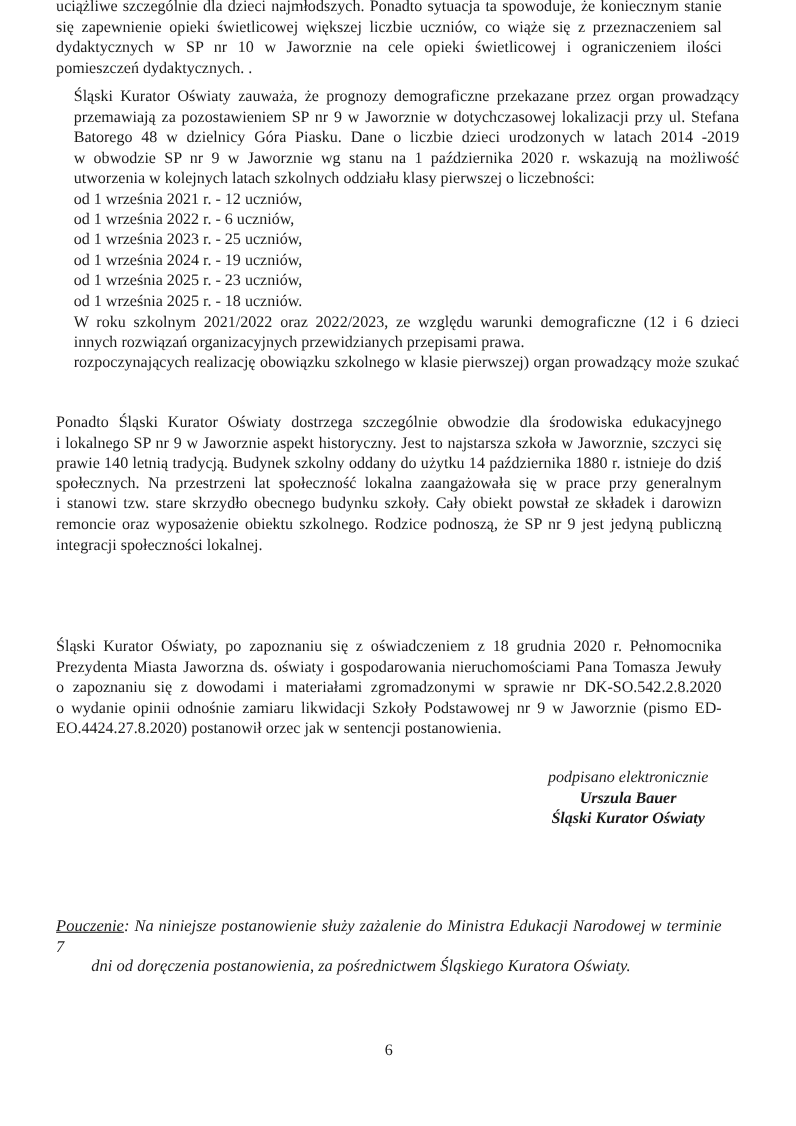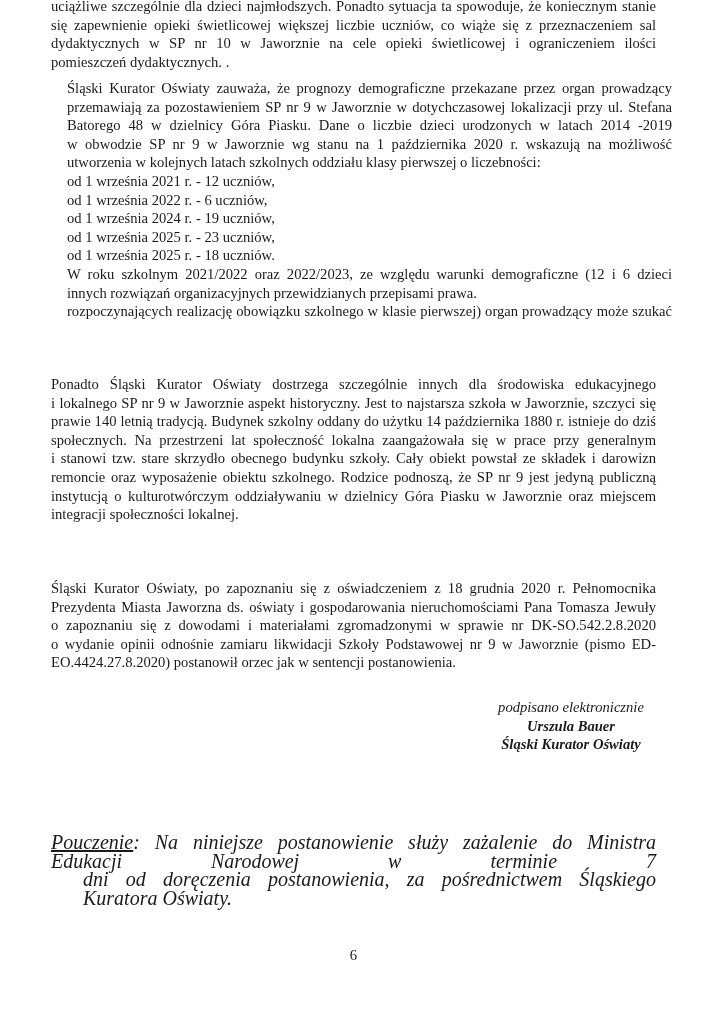--- a/index.html
+++ b/index.html
@@ -21,21 +21,21 @@
   .para4 { position: absolute; top: 542px; left: 0; width: 605px; margin-top: 37px; }
   .list .ln { text-align-last: left; }
   .signature {
     position: absolute; top: 698px; left: 440px; width: 160px;
     text-align: center; font-size: 14.6px; line-height: 18.6px;
   }
   .signature .signed { font-style: italic; display: block; text-align: center; }
   .signature .name { font-style: italic; font-weight: bold; display: block; }
   .notice {
     position: absolute; top: 833px; left: 0; width: 605px;
-    font-style: italic; font-size: 20px; line-height: 18.6px;
+    font-style: italic; font-size: 15px; line-height: 18.6px;
   }
   .notice .ln { display: block; text-align: justify; text-align-last: justify; }
   .notice .ln.last { text-align-last: left; margin-left: 32px; }
   .notice .label { text-decoration: underline; }
   .page-number {
     position: absolute; top: 947px; left: 0; width: 605px;
     text-align: center; font-size: 14.6px;
   }
 </style>
 </head>
@@ -52,37 +52,37 @@
 
   <div class="p para2">
     <span class="ln">Śląski Kurator Oświaty zauważa, że prognozy demograficzne przekazane przez organ prowadzący</span>
     <span class="ln">przemawiają za pozostawieniem SP nr 9 w Jaworznie w dotychczasowej lokalizacji przy ul. Stefana</span>
     <span class="ln">Batorego 48 w dzielnicy Góra Piasku. Dane o liczbie dzieci urodzonych w latach 2014 -2019</span>
     <span class="ln">w obwodzie SP nr 9 w Jaworznie wg stanu na 1 października 2020 r. wskazują na możliwość</span>
     <span class="ln last">utworzenia w kolejnych latach szkolnych oddziału klasy pierwszej o liczebności:</span>
     <div class="list">
       <span class="ln last">od 1 września 2021 r. - 12 uczniów,</span>
       <span class="ln last">od 1 września 2022 r. - 6 uczniów,</span>
+      <span class="ln last">od 1 września 2023 r. - 25 uczniów,</span>
       <span class="ln last">od 1 września 2024 r. - 19 uczniów,</span>
       <span class="ln last">od 1 września 2025 r. - 23 uczniów,</span>
       <span class="ln last">od 1 września 2025 r. - 18 uczniów.</span>
     </div>
     <span class="ln">W roku szkolnym 2021/2022 oraz 2022/2023, ze względu warunki demograficzne (12 i 6 dzieci</span>
     <span class="ln last">innych rozwiązań organizacyjnych przewidzianych przepisami prawa.</span>
     <span class="ln">rozpoczynających realizację obowiązku szkolnego w klasie pierwszej) organ prowadzący może szukać</span>
   </div>
 
   <div class="p para3">
-    <span class="ln">Ponadto Śląski Kurator Oświaty dostrzega szczególnie innych dla środowiska edukacyjnego</span>
+    <span class="ln">Ponadto Śląski Kurator Oświaty dostrzega szczególnie obwodzie dla środowiska edukacyjnego</span>
     <span class="ln">i lokalnego SP nr 9 w Jaworznie aspekt historyczny. Jest to najstarsza szkoła w Jaworznie, szczyci się</span>
     <span class="ln">prawie 140 letnią tradycją. Budynek szkolny oddany do użytku 14 października 1880 r. istnieje do dziś</span>
     <span class="ln">społecznych. Na przestrzeni lat społeczność lokalna zaangażowała się w prace przy generalnym</span>
     <span class="ln">i stanowi tzw. stare skrzydło obecnego budynku szkoły. Cały obiekt powstał ze składek i darowizn</span>
     <span class="ln">remoncie oraz wyposażenie obiektu szkolnego. Rodzice podnoszą, że SP nr 9 jest jedyną publiczną</span>
-    <span class="ln">instytucją o kulturotwórczym oddziaływaniu w dzielnicy Góra Piasku w Jaworznie oraz miejscem</span>
     <span class="ln last">integracji społeczności lokalnej.</span>
   </div>
 
   <div class="p para4">
     <span class="ln">Śląski Kurator Oświaty, po zapoznaniu się z oświadczeniem z 18 grudnia 2020 r. Pełnomocnika</span>
     <span class="ln">Prezydenta Miasta Jaworzna ds. oświaty i gospodarowania nieruchomościami Pana Tomasza Jewuły</span>
     <span class="ln">o zapoznaniu się z dowodami i materiałami zgromadzonymi w sprawie nr DK-SO.542.2.8.2020</span>
     <span class="ln">o wydanie opinii odnośnie zamiaru likwidacji Szkoły Podstawowej nr 9 w Jaworznie (pismo ED-</span>
     <span class="ln last">EO.4424.27.8.2020) postanowił orzec jak w sentencji postanowienia.</span>
   </div>

